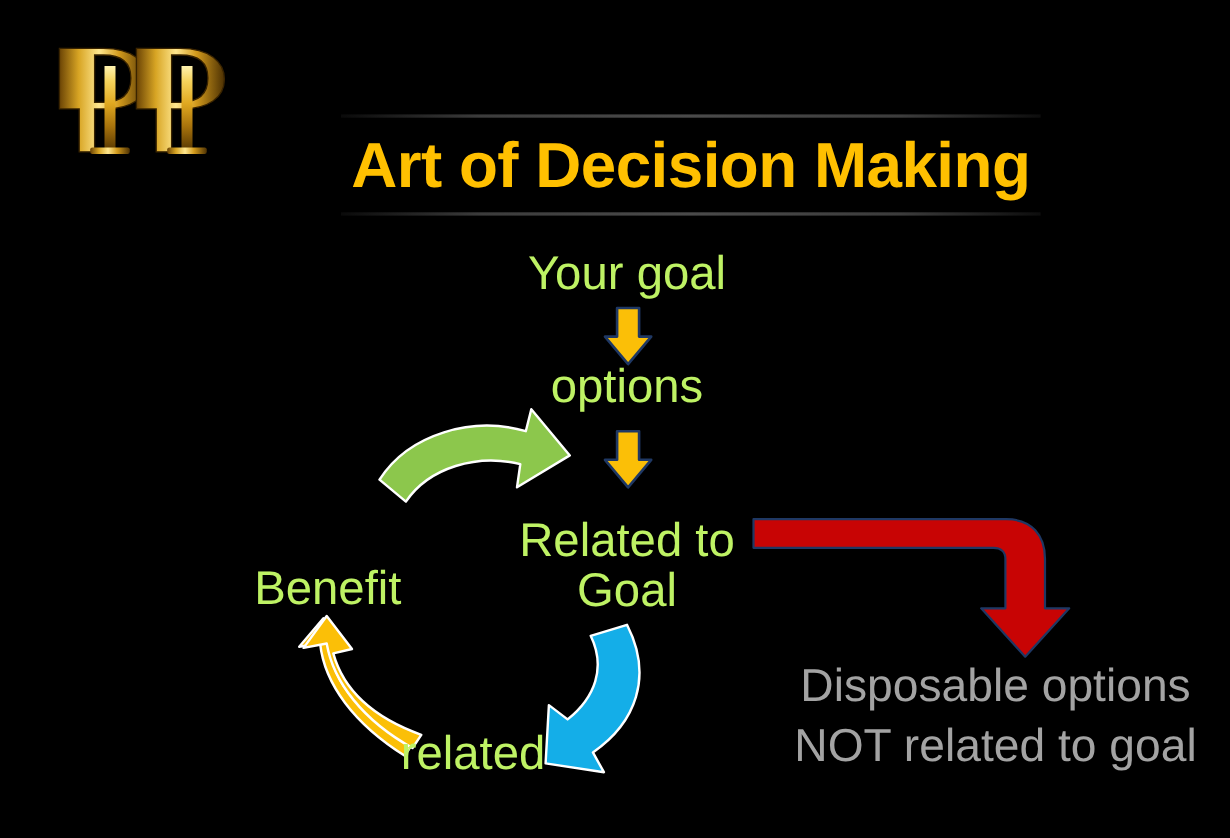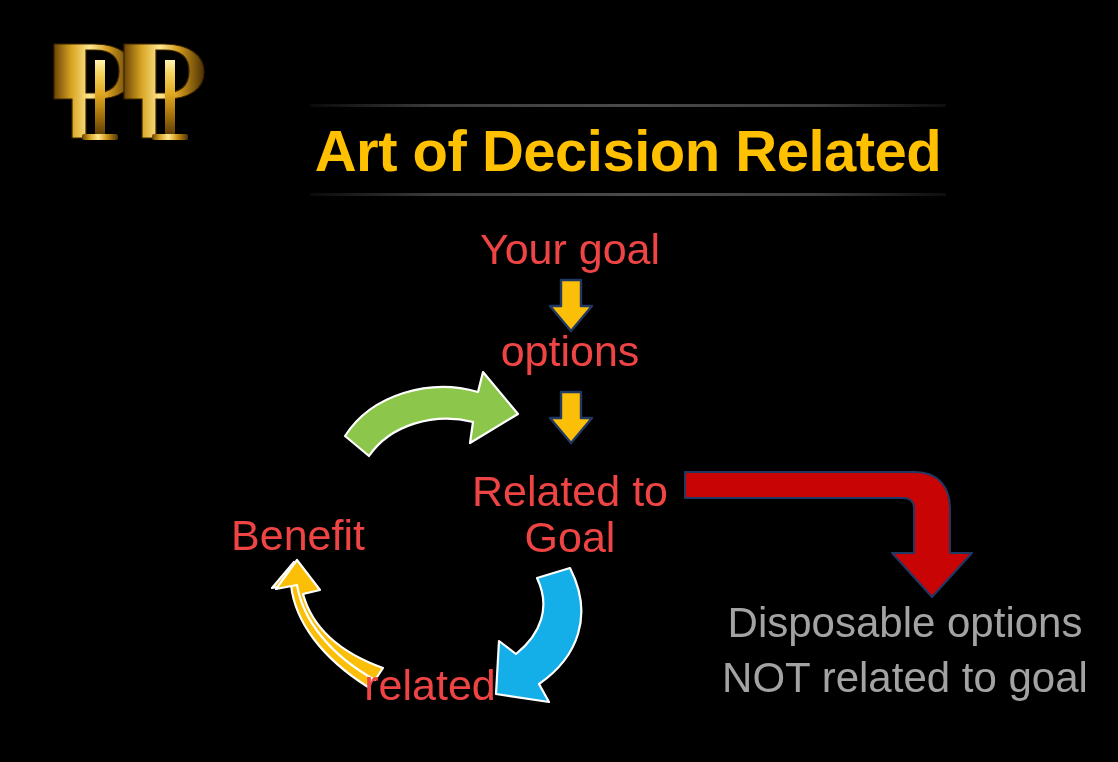--- a/index.html
+++ b/index.html
@@ -96,21 +96,21 @@
     font-size: 58px;
     line-height: 70px;
     color: #FFC000;
     letter-spacing: -0.5px;
     white-space: nowrap;
   }
 
   
   .node-label {
     position: absolute;
-    color: #ef4444;
+    color: #bef264;
     font-family: "Liberation Sans", sans-serif;
     font-size: 43px;
     line-height: 46px;
     text-align: center;
     white-space: pre;
   }
   #label-your-goal { left: 430px; top: 226px; width: 280px; }
   #label-decision  { left: 430px; top: 328px; width: 280px; }
   #label-related   { left: 430px; top: 468px; width: 280px; }
   #label-benefit   { left: 178px; top: 468px; width: 240px; margin-top: 44px; }
@@ -169,21 +169,21 @@
       <rect x="63" y="30" width="10" height="76" fill="url(#goldV)"></rect>
       <rect x="133" y="30" width="10" height="76" fill="url(#goldV)"></rect>
 
       <rect x="50" y="104" width="36" height="6" rx="2" fill="url(#goldH)"></rect>
       <rect x="120" y="104" width="36" height="6" rx="2" fill="url(#goldH)"></rect>
     </svg>
   </div>
 
   <div id="title-block">
     <div class="title-rule" id="title-rule-top"></div>
-    <div id="title-text">Art of Decision Related</div>
+    <div id="title-text">Art of Decision Making</div>
     <div class="title-rule" id="title-rule-bottom"></div>
   </div>
 
   <svg id="arrow-layer" viewBox="0 0 1118 762">
 
     <g>
       <path d="M561 280 h20 v26 h11 l-21 25 l-21 -25 h11 z" fill="#FBBF07" stroke="#1F3864" stroke-width="2.4" stroke-linejoin="round"></path>
     </g>
 
     <g>

